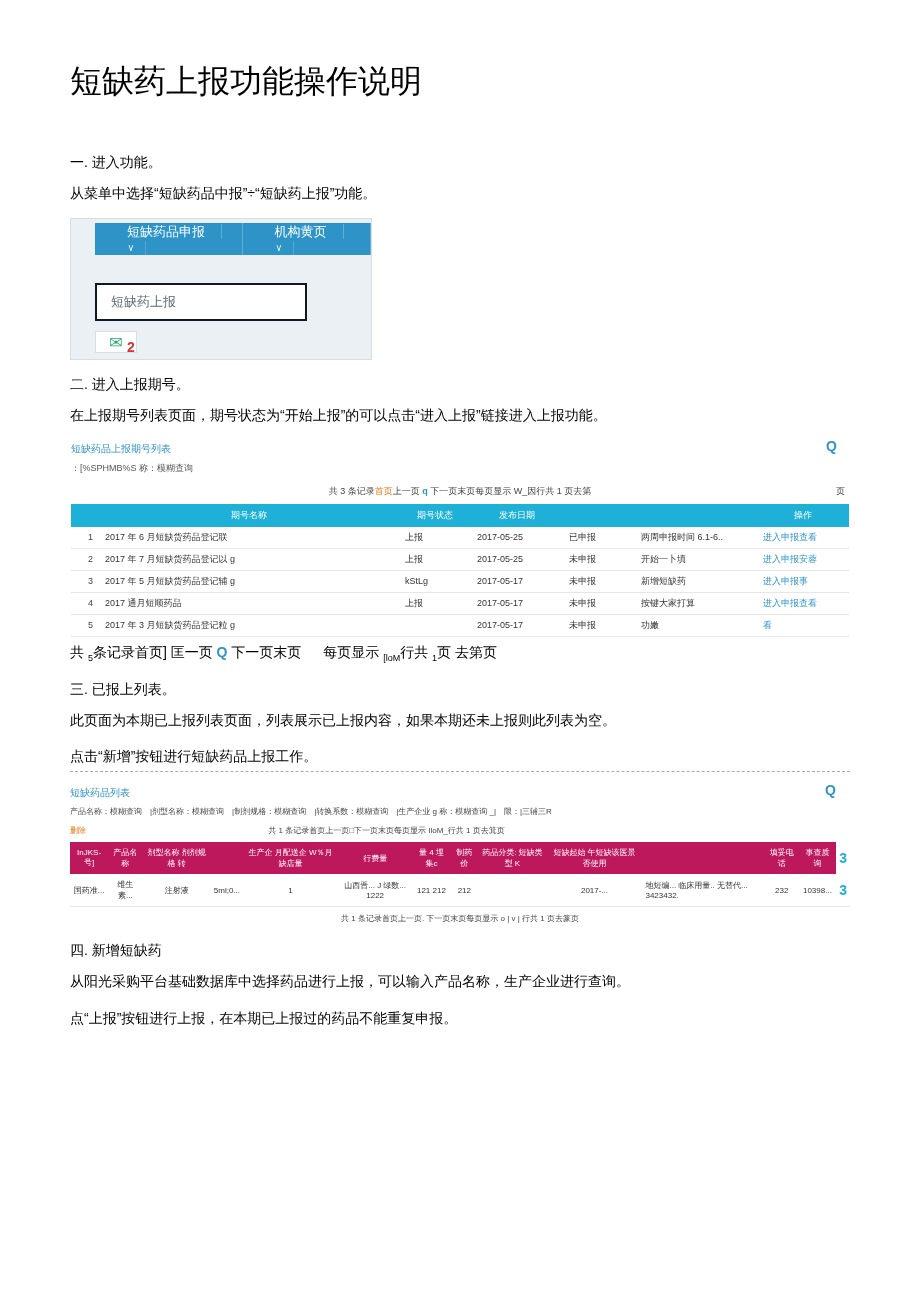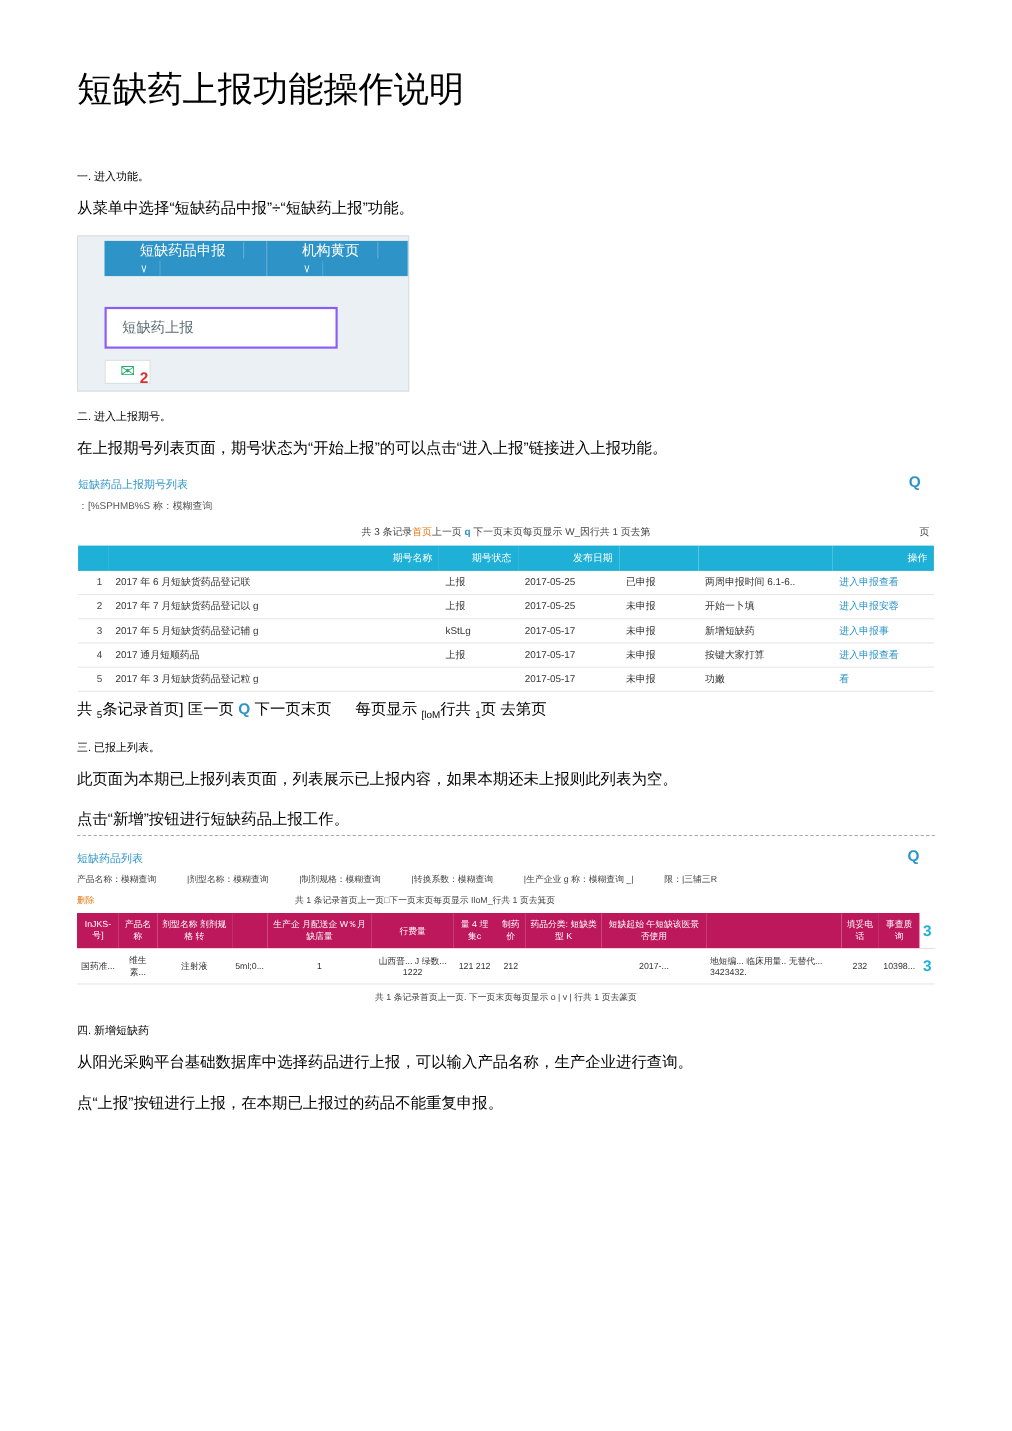--- a/index.html
+++ b/index.html
@@ -1,50 +1,50 @@
 <!DOCTYPE html>
 <html><head>
 <meta charset="utf-8">
 <style>
   body{margin:0;background:#fff;font-family:"Microsoft YaHei","SimSun",sans-serif;color:#000}
   .page{width:920px;min-height:1301px;margin:0 auto;background:#fff;padding:60px 70px 40px;box-sizing:border-box}
   h1{text-align:left;font-size:32px;font-weight:400;margin:0 0 50px;font-family:"SimSun",serif}
   .para{font-size:14px;line-height:1.6;margin:0 0 14px}
-  .sec-title{font-size:10px;margin:14px 0 10px}
+  .sec-title{font-size:14px;margin:14px 0 10px}
   
   .shot1{width:300px;height:140px;background:#eaf0f3;position:relative;margin:0 0 16px;border:1px solid #d8dde0}
   .shot1-top{position:absolute;top:4px;left:24px;right:0;height:32px;background:#2e94c8;display:flex;align-items:center;color:#fff;font-size:13px}
   .shot1-top span{padding:0 16px;border-right:1px solid rgba(255,255,255,.25)}
-  .shot1-item{position:absolute;left:24px;top:64px;width:180px;height:34px;background:#fff;border:2px solid #8b5cf6;display:flex;align-items:center;font-size:13px;color:#5a6a72;padding:0 14px}
+  .shot1-item{position:absolute;left:24px;top:64px;width:180px;height:34px;background:#fff;border:2px solid #0f172a;display:flex;align-items:center;font-size:13px;color:#5a6a72;padding:0 14px}
   .shot1-tray{position:absolute;left:24px;bottom:6px;width:40px;height:20px;background:#fff;border:1px solid #d8dde0;display:flex;align-items:center;justify-content:center;color:#2aa96f}
   .shot1-badge{position:absolute;left:56px;bottom:4px;color:#d93131;font-weight:700;font-size:14px}
   
   .shot2{position:relative;border:1px solid transparent;margin:8px 0 6px;font-size:9px;color:#333}
   .s2-head{color:#2e94c8;font-size:10px;margin:0 0 6px}
   .s2-filter{color:#555;font-size:9px;margin:0 0 10px}
   .s2-search{position:absolute;right:12px;top:-4px;color:#2e94c8;font-size:14px;font-weight:700}
   .s2-pager{text-align:center;font-size:9px;color:#444;margin:0 40px 6px;position:relative}
   .s2-pager .orange{color:#e67817}
   .s2-pager .qlink{color:#2e94c8;font-weight:700}
   .s2-pager-end{position:absolute;right:-36px;top:0}
   .s2-table{width:100%;border-collapse:collapse}
   .s2-table thead tr{background:#1eb0d6;color:#fff}
-  .s2-table th{font-weight:400;font-size:9px;padding:5px 6px;text-align:right}
+  .s2-table th{font-weight:400;font-size:9px;padding:5px 6px;text-align:center}
   .s2-table td{font-size:9px;padding:4px 6px;border-bottom:1px solid #e6e6e6;vertical-align:middle}
   .s2-table td:nth-child(1){width:16px;text-align:right;color:#444}
   .link{color:#2e94c8}
   .pager-line{font-size:14px;margin:2px 0 18px}
   .pager-line .sub{font-size:9px;vertical-align:sub}
   .pager-line .q{color:#2e94c8;font-weight:700}
   .pager-line .gap{display:inline-block;width:18px}
   
   .shot3{position:relative;font-size:8px;color:#333;margin:6px 0 18px}
   .s3-head{color:#2e94c8;font-size:10px;margin:0 0 6px}
   .s3-search{position:absolute;right:14px;top:-4px;color:#2e94c8;font-size:14px;font-weight:700}
-  .s3-filters{display:flex;gap:28px;font-size:8px;color:#444;margin:0 0 8px;flex-wrap:wrap}
+  .s3-filters{display:flex;gap:8px;font-size:8px;color:#444;margin:0 0 8px;flex-wrap:wrap}
   .s3-del{color:#e67817;margin:0 0 6px;display:inline-block}
   .s3-pager{display:inline-block;margin-left:180px;font-size:8px;color:#444}
   .s3-table{width:100%;border-collapse:collapse}
   .s3-table thead tr{background:#be185d;color:#fff}
   .s3-table th{font-weight:400;font-size:8px;padding:5px 3px;text-align:center}
   .s3-table td{font-size:8px;padding:5px 3px;text-align:center;border-bottom:1px solid #e6e6e6}
   .s3-foot{text-align:center;font-size:8px;color:#444;margin:6px 0 0}
   .bold3{color:#1eb0d6;font-weight:700;font-size:14px;font-family:sans-serif}
   .chev{display:inline-block;transform:scaleX(.7)}
 </style>

